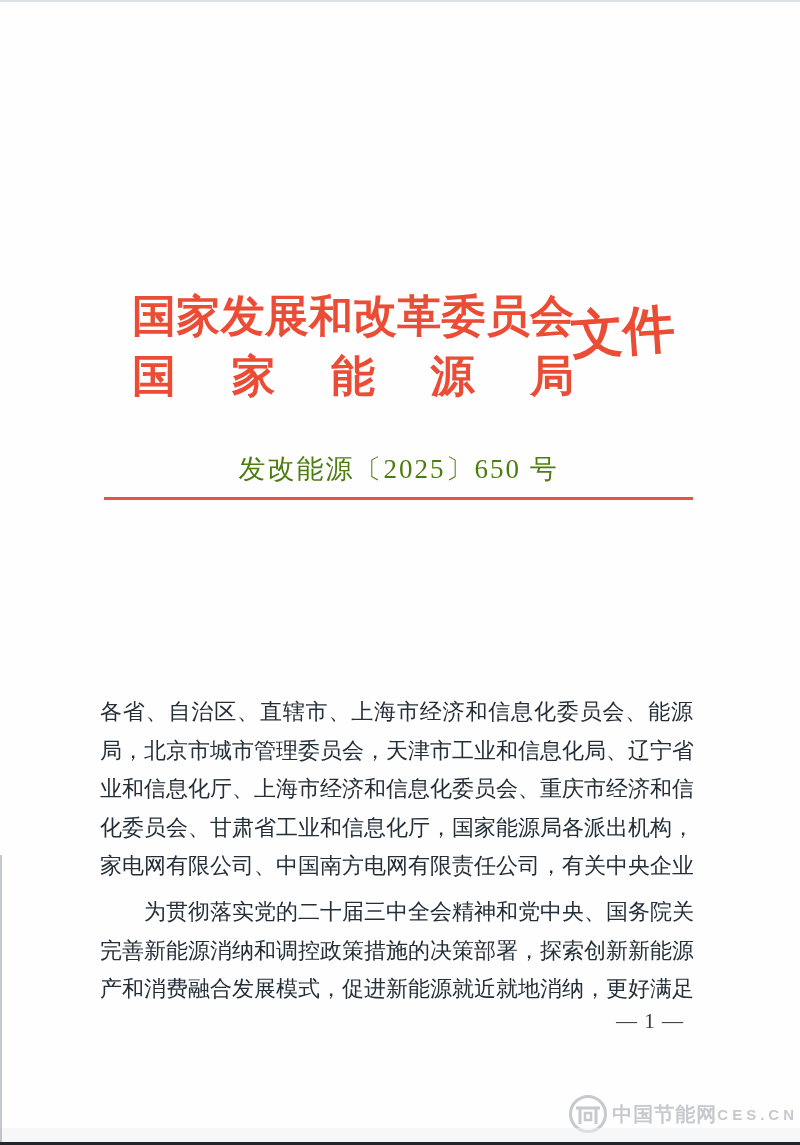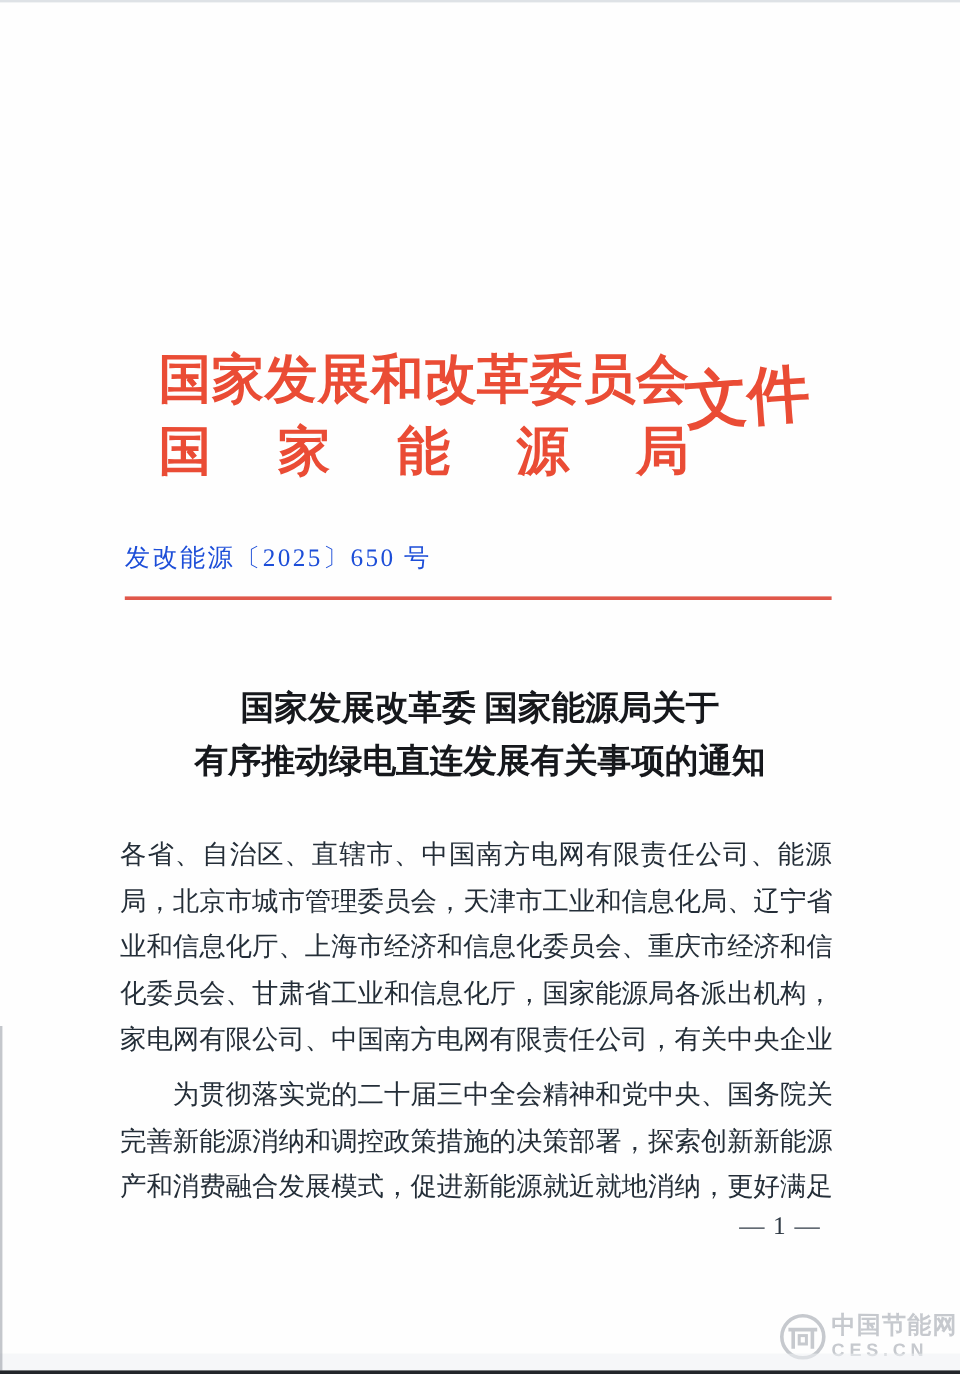--- a/index.html
+++ b/index.html
@@ -22,21 +22,21 @@
   .agency-1 { top:291px; font-size:44px; line-height:52px; }
   .agency-2 { top:351px; font-size:44px; line-height:52px; }
   .char-split { display:flex; justify-content:space-between; }
   .doc-type {
     position:absolute; left:571px; top:307px; color:#ea4c35;
     font-size:52px; font-weight:700; line-height:58px; white-space:nowrap;
     transform:rotate(-4deg); transform-origin:left center;
   }
   .doc-number {
     position:absolute; left:104px; top:451px; width:589px;
-    font-size:21px; letter-spacing:2px; color:#1d4ed8;
+    text-align:center; font-size:27px; letter-spacing:2px; color:#4d7c0f;
   }
   .red-rule { position:absolute; left:104px; top:497px; width:589px; height:3px; background:#e0574a; }
 
   
   .doc-title {
     position:absolute; left:100px; top:569px; width:600px;
     text-align:center; font-weight:700; color:#16181c;
     font-size:28px; line-height:44px;
   }
   .doc-title div { white-space:nowrap; }
@@ -59,21 +59,21 @@
     text-align:center; font-size:21px; color:#2e3944; letter-spacing:1px;
   }
 
   
   .watermark {
     position:absolute; right:2px; bottom:9px; height:44px;
     display:flex; align-items:center; gap:2px;
     color:#c6c9ce;
   }
   .wm-logo { width:44px; height:44px; flex:0 0 auto; }
-  .wm-text { display:flex; flex-direction:column; line-height:1; }
+  .wm-text { display:flex; flex-direction:row; line-height:1; }
   .wm-name {
     font-size:20px; font-weight:700; letter-spacing:1px; white-space:nowrap;
     font-family:"Liberation Sans","DejaVu Sans",sans-serif;
   }
   .wm-domain {
     font-size:15px; font-weight:700; letter-spacing:4px; margin-top:3px;
     font-family:"Liberation Sans","DejaVu Sans",sans-serif;
   }
 </style>
 </head>
@@ -101,28 +101,24 @@
       <span>能</span>
       <span>源</span>
       <span>局</span>
     </div>
   <div class="doc-type">文件</div>
 
   <div class="doc-number">发改能源〔2025〕650 号</div>
 
   <div class="red-rule"></div>
 
-  <div class="doc-title">
-    <div>国家发展改革委 国家能源局关于</div>
-    <div>有序推动绿电直连发展有关事项的通知</div>
-  </div>
 
   <div class="body-text">
     <div class="para-1">
-      <div class="line">各省、自治区、直辖市、中国南方电网有限责任公司、能源</div>
+      <div class="line">各省、自治区、直辖市、上海市经济和信息化委员会、能源</div>
       <div class="line">局，北京市城市管理委员会，天津市工业和信息化局、辽宁省工</div>
       <div class="line">业和信息化厅、上海市经济和信息化委员会、重庆市经济和信息</div>
       <div class="line">化委员会、甘肃省工业和信息化厅，国家能源局各派出机构，国</div>
       <div class="line">家电网有限公司、中国南方电网有限责任公司，有关中央企业：</div>
     </div>
     <div class="para-2">
       <div class="line indent">为贯彻落实党的二十届三中全会精神和党中央、国务院关于</div>
       <div class="line">完善新能源消纳和调控政策措施的决策部署，探索创新新能源生</div>
       <div class="line">产和消费融合发展模式，促进新能源就近就地消纳，更好满足企</div>
     </div>

